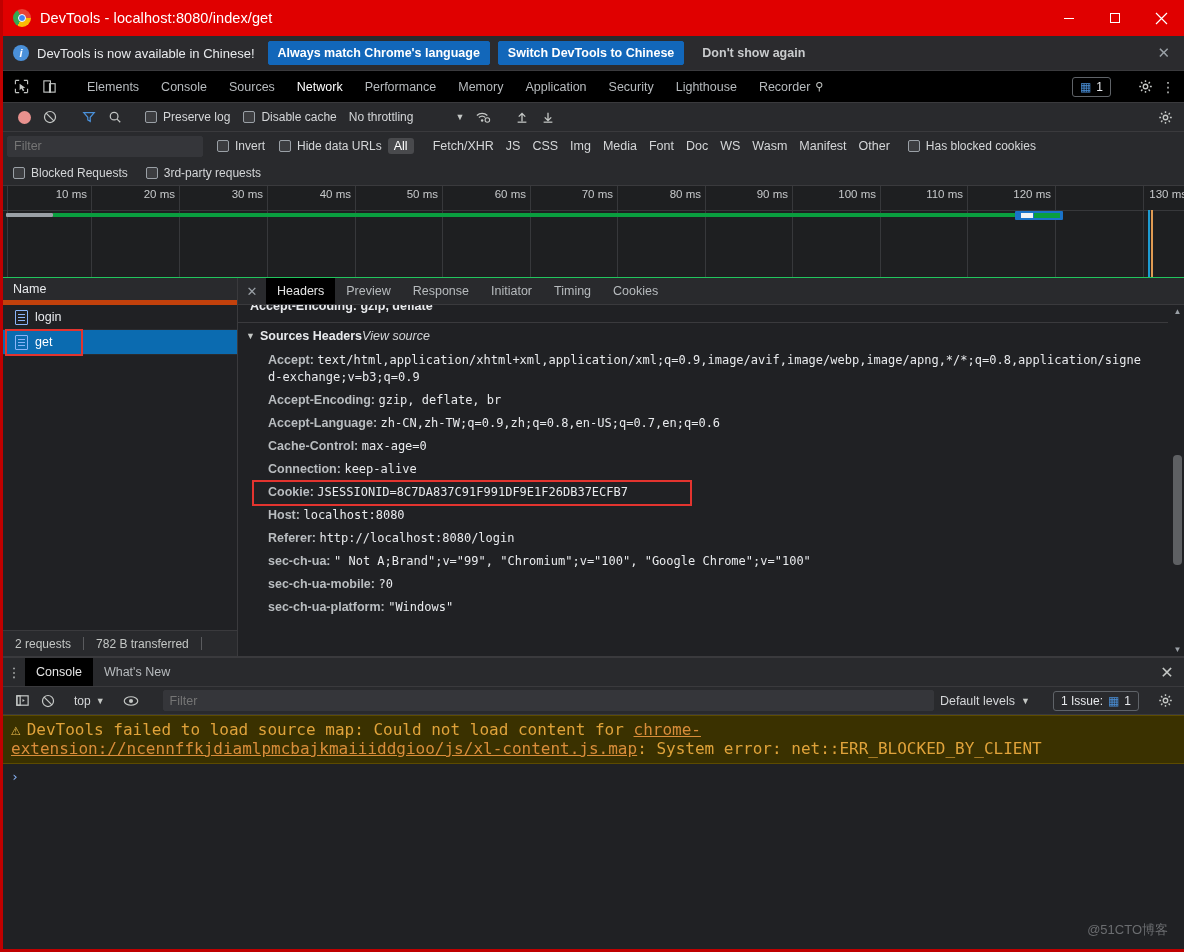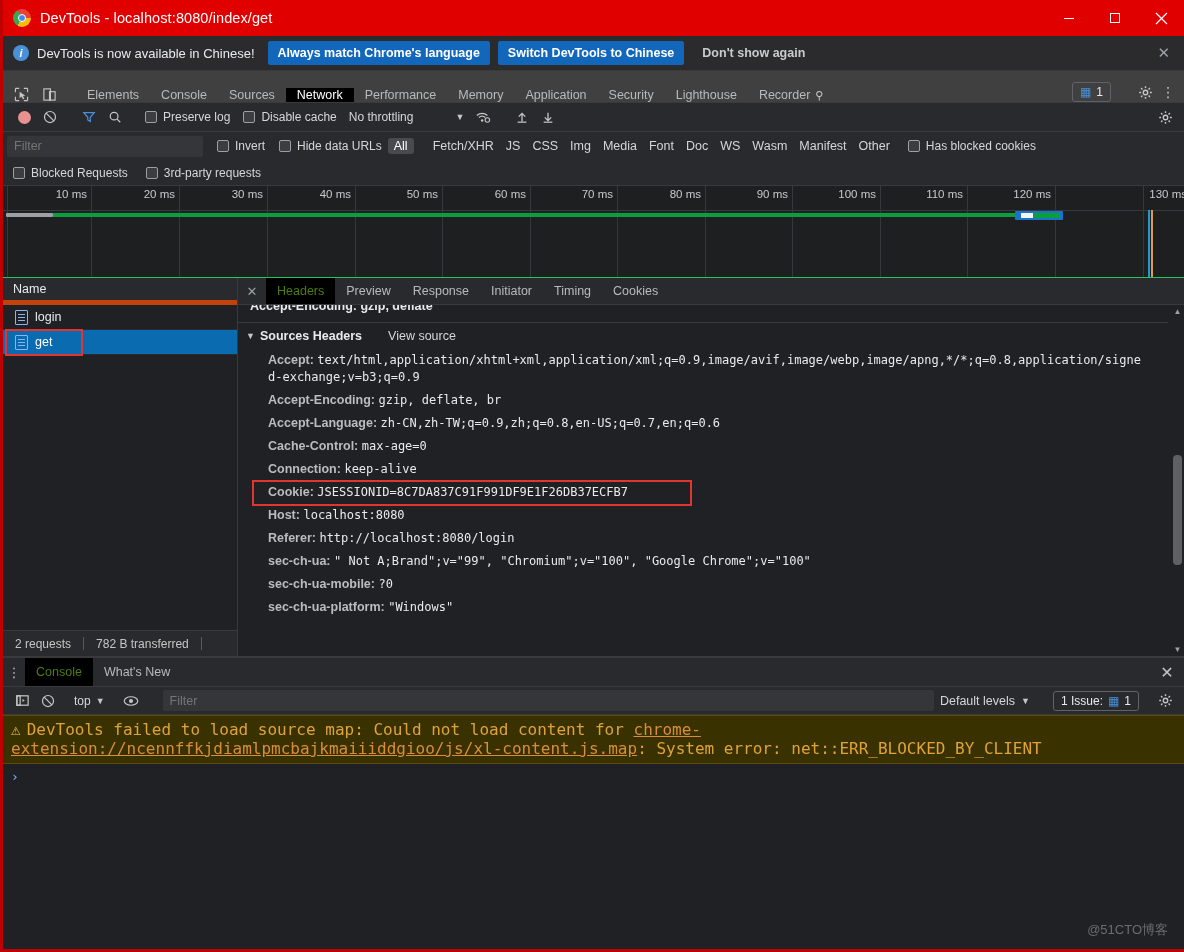--- a/index.html
+++ b/index.html
@@ -78,23 +78,23 @@
     padding: 4px 9px; line-height: 14px; cursor: pointer;
   }
   .banner-close {
     margin-left: auto; color: #9aa0a6; font-size: 15px;
     padding: 0 6px; cursor: pointer;
   }
 
   
   .paneltabs {
     height: 32px; min-height: 32px;
-    background: #404040;
+    background: #000000;
     border-bottom: 1px solid #3a3a3d;
-    display: flex; align-items: flex-end;
+    display: flex; align-items: center;
     padding-left: 4px;
   }
   .tb-icon {
     width: 28px; display: flex; align-items: center; justify-content: center;
     color: #c4c7c5; cursor: pointer;
   }
   .vsep { width: 1px; background: #4a4b4e; margin: 7px 6px; }
   .ptab {
     display: flex; align-items: center; padding: 0 11px;
     font-size: 12.5px; color: #b7bbbe; cursor: pointer;
@@ -233,36 +233,36 @@
     display: flex; align-items: stretch;
   }
   .dt-close {
     width: 28px; display: flex; align-items: center; justify-content: center;
     color: #9aa0a6; font-size: 13px; cursor: pointer;
   }
   .dtab {
     display: flex; align-items: center; padding: 0 11px;
     font-size: 12.5px; color: #b7bbbe; cursor: pointer;
   }
-  .dtab.active { background: #000; color: #4d7c0f; }
+  .dtab.active { background: #000; color: #e5e5e5; }
   .dbody { flex: 1; position: relative; overflow: hidden; }
   .dscroll { position: absolute; inset: 0; padding: 0 16px 0 0; }
   .clip-top {
     height: 14px; margin: 0 2px 0 8px; overflow: hidden;
     color: #e8eaed; font-size: 12.5px; font-weight: bold;
     position: relative;
   }
   .clip-top span { position: absolute; top: -6px; left: 4px; }
   .sec-div { height: 1px; background: #3a3a3d; margin: 3px 0 6px 0; }
   .sec-title {
     display: flex; align-items: center; gap: 0;
     padding-left: 8px; font-size: 12.5px; font-weight: bold; color: #e8eaed;
   }
   .tri { color: #c4c7c5; font-size: 9px; margin-right: 5px; }
-  .viewsource { margin-left: 26px; font-weight: normal; color: #d4d6d8; font-size: 12.5px; cursor: pointer; }
+  .viewsource { font-weight: normal; color: #d4d6d8; font-size: 12.5px; cursor: pointer; font-style: italic; }
   .hdr-rows { padding: 6px 0 0 0; }
   .hdr-row {
     padding: 3px 0 3px 30px; font-size: 12.5px; line-height: 17px;
     word-break: break-all; position: relative;
   }
   .hk {
     color: #b9bdc0; font-weight: bold;
     font-family: "Liberation Sans", sans-serif;
   }
   .hv {

